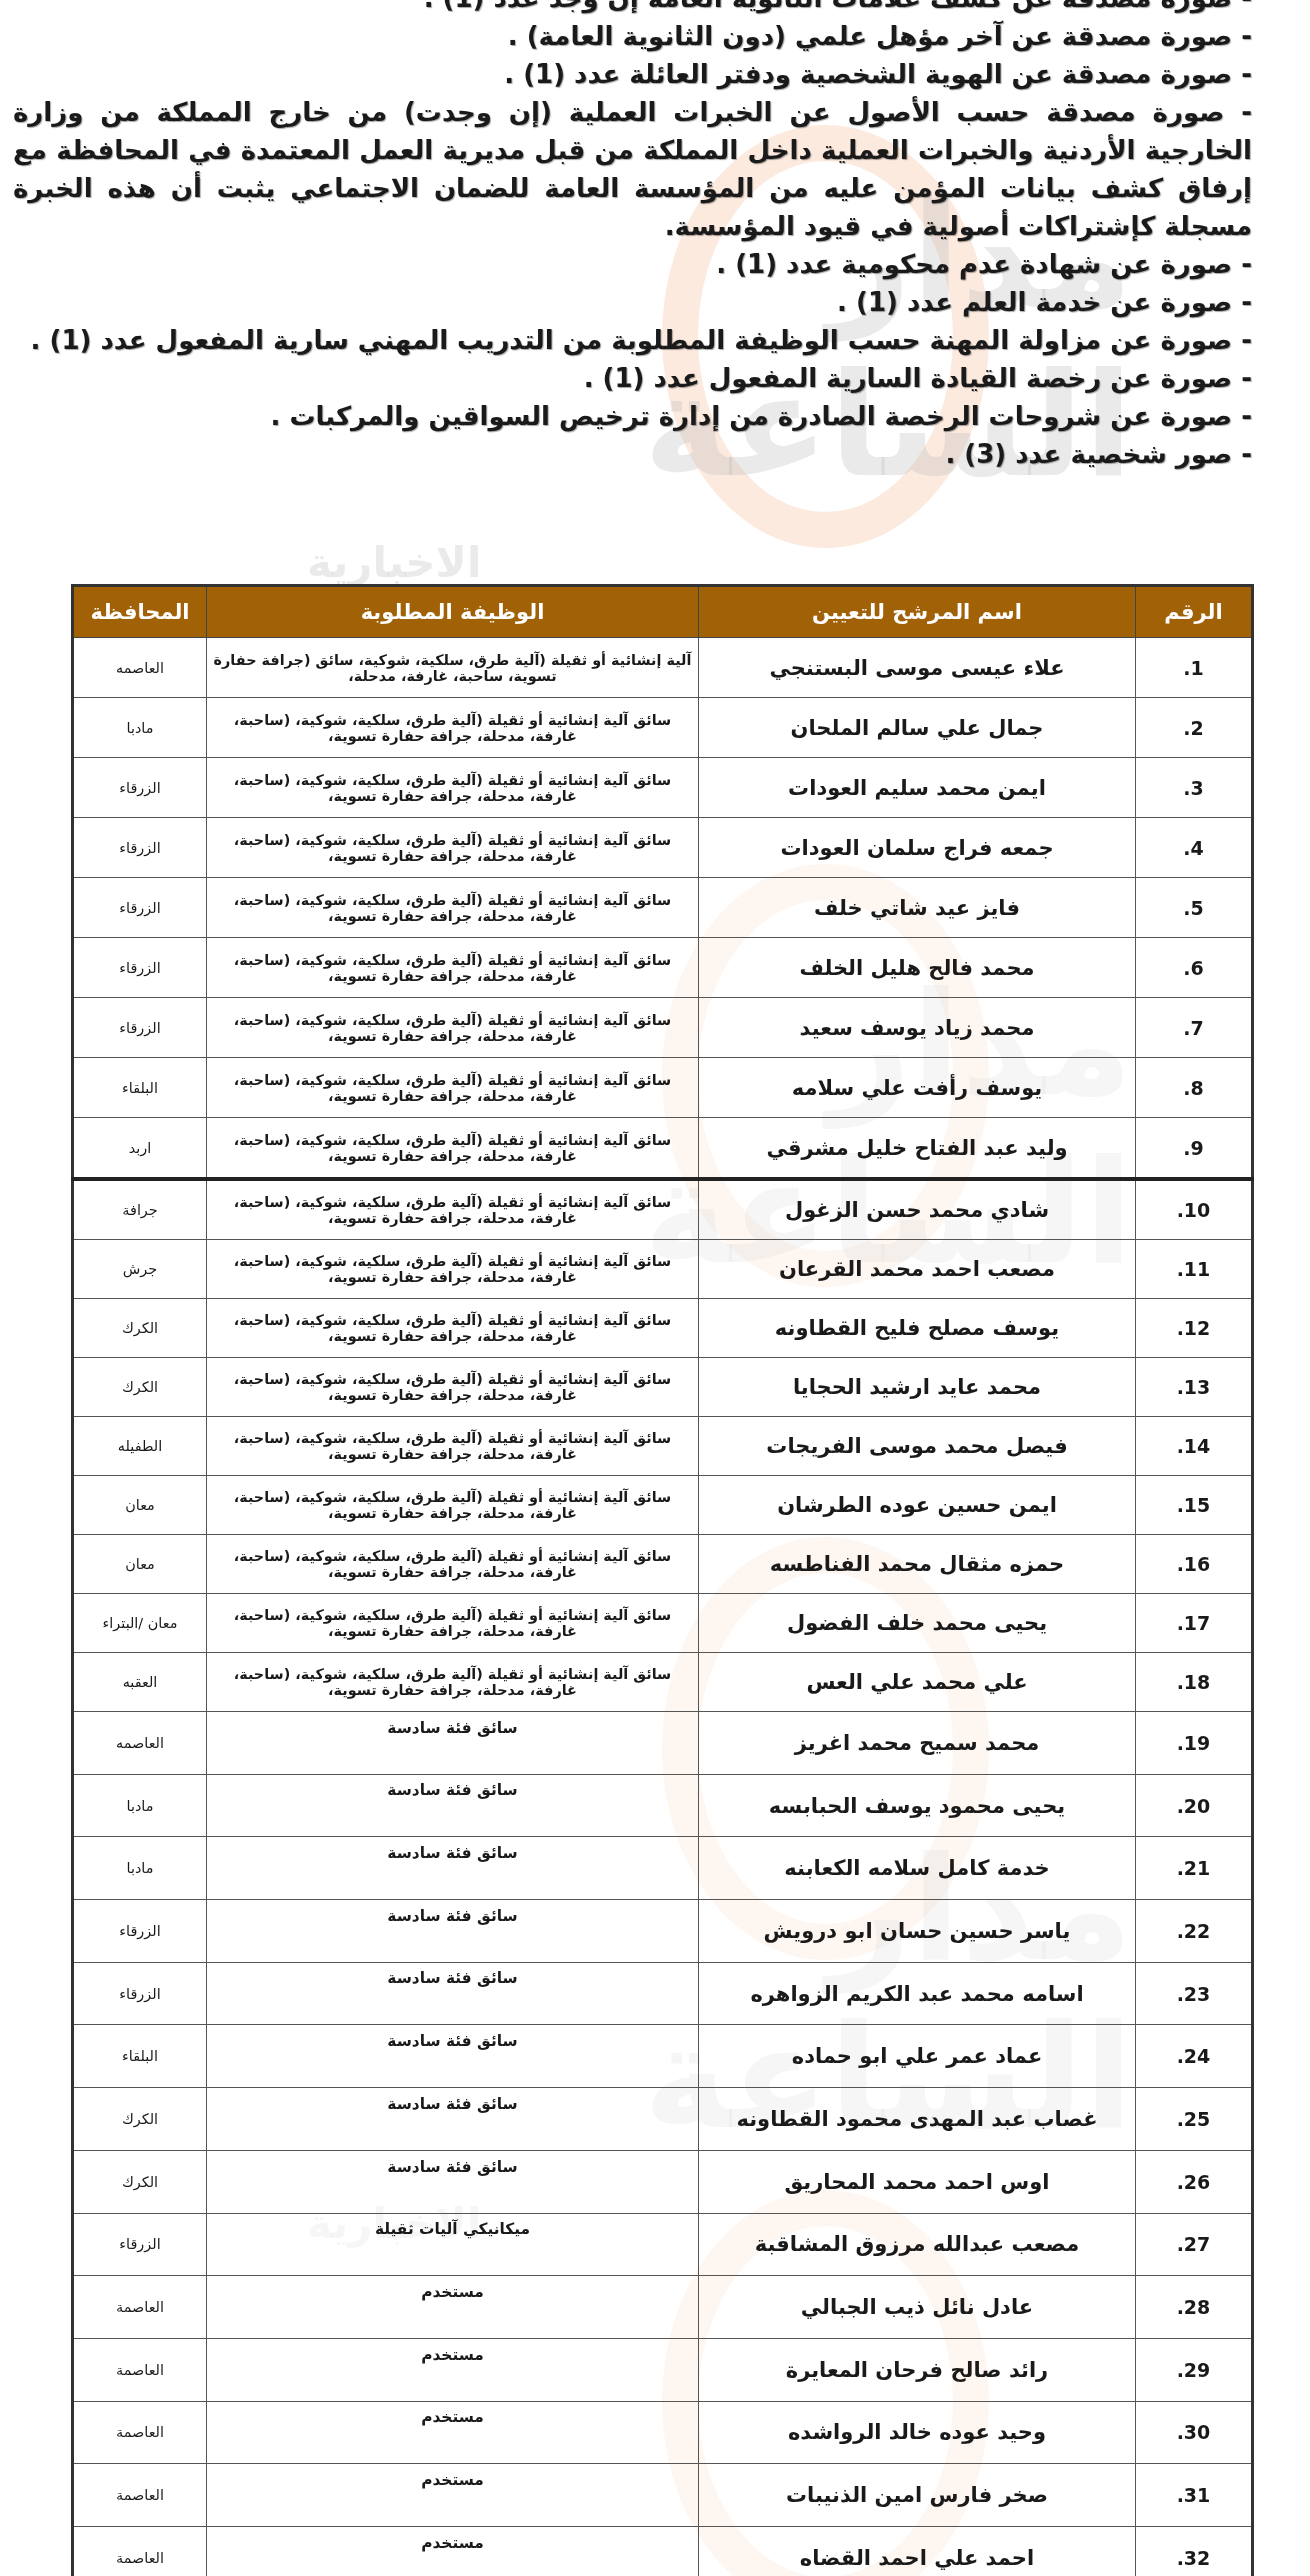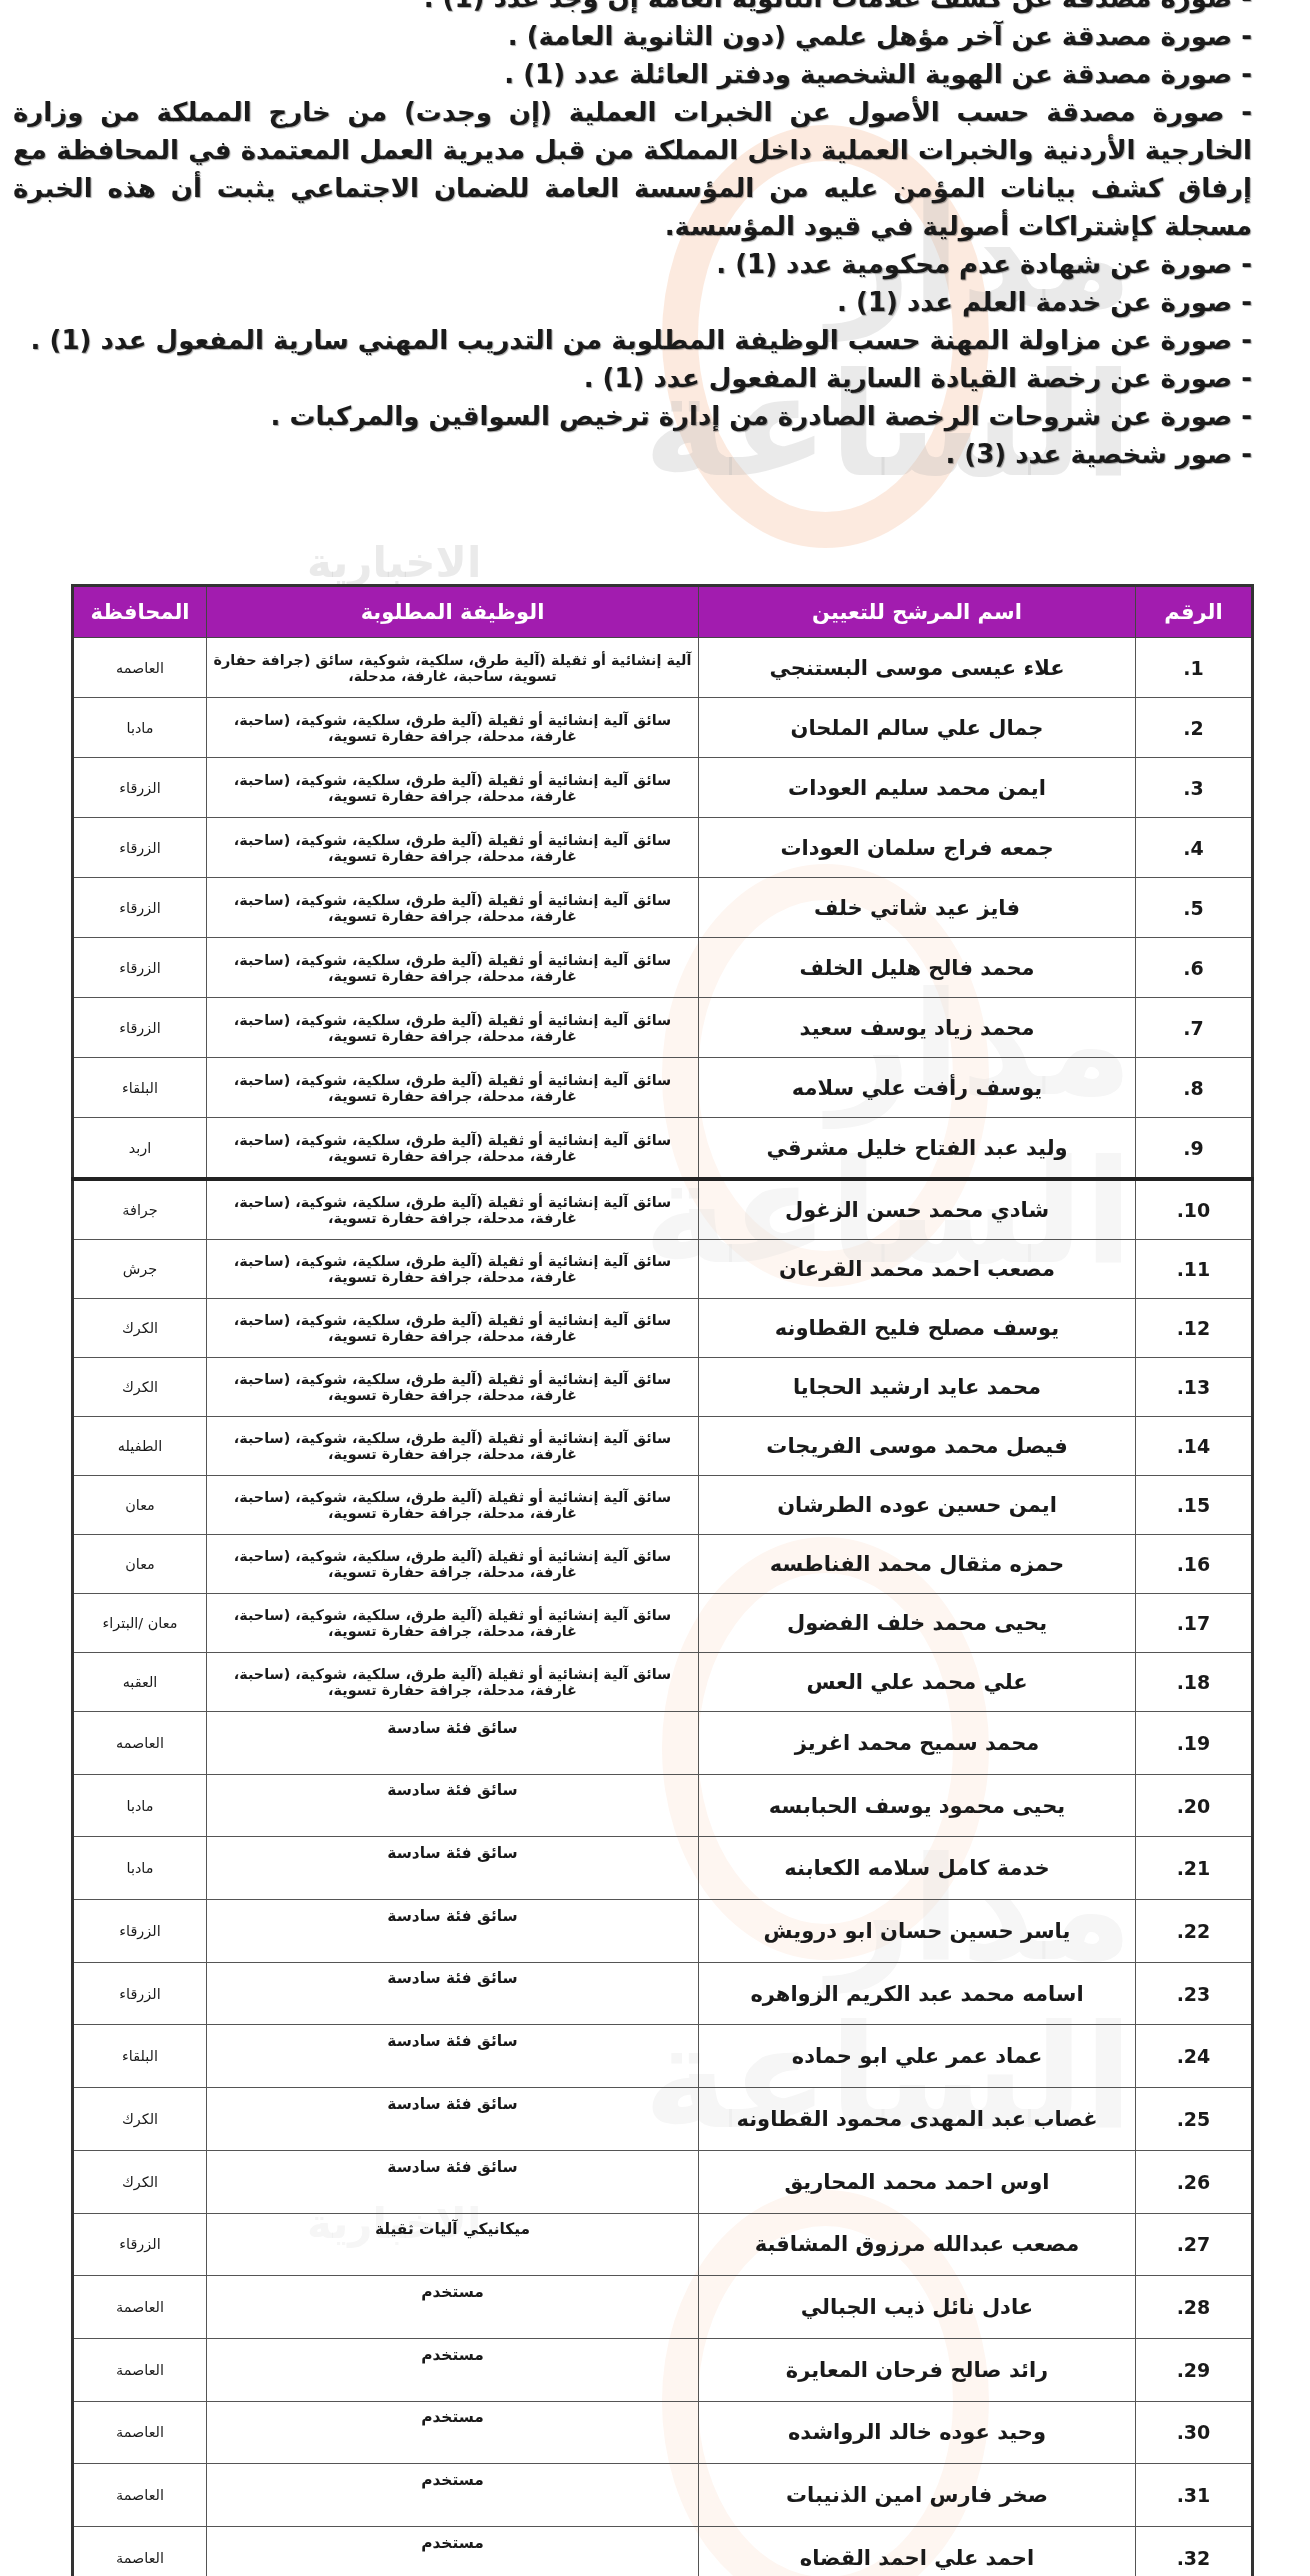--- a/index.html
+++ b/index.html
@@ -4,21 +4,21 @@
 <style>
   html,body{margin:0;padding:0;background:#fff;}
   body{width:1310px;height:2576px;position:relative;overflow:hidden;font-family:"DejaVu Sans","Liberation Sans",sans-serif;color:#1a1a1a;}
   .watermark{position:absolute;left:595px;top:0;width:538px;height:2316px;pointer-events:none;z-index:0;}
   .wm-ring{position:absolute;border-radius:50%;border:36px solid rgba(244,180,140,0.28);box-sizing:border-box;}
   .wm-text{position:absolute;color:rgba(180,180,180,0.28);font-weight:bold;font-size:144px;font-family:"DejaVu Sans",sans-serif;direction:rtl;}
   .reqs{position:absolute;right:58px;top:0;width:1258px;direction:rtl;text-align:right;z-index:1;}
   .req{font-weight:bold;font-size:26px;line-height:38px;text-shadow:1px 1px 1px rgba(0,0,0,0.35);white-space:normal;}
   .req.justify{text-align:justify;text-align-last:right;}
   table.cand{position:absolute;left:71px;top:584px;width:1179px;border-collapse:collapse;direction:rtl;z-index:1;table-layout:fixed;}
-  table.cand th{background:#a21caf;color:#fff;font-weight:bold;font-size:21px;height:48px;border:1.9px solid #444;text-align:center;}
+  table.cand th{background:#a16207;color:#fff;font-weight:bold;font-size:21px;height:48px;border:1.9px solid #444;text-align:center;}
   table.cand td{border:1.9px solid #555;background:rgba(255,255,255,0.55);text-align:center;vertical-align:middle;padding:0 3.8px;}
   table.cand{border:3.8px solid #333;}
   td.num{font-size:19px;font-weight:bold;vertical-align:top;padding-top:7.7px;direction:ltr;}
   td.name{font-size:21px;font-weight:bold;}
   td.job{font-size:14.4px;font-weight:bold;line-height:16px;}
   td.job.short{font-size:15.4px;vertical-align:top;padding-top:7.7px;}
   td.gov{font-size:14.4px;font-weight:normal;}
   tr.r-a td{height:59px;}
   tr.r-b td{height:58px;}
   tr.r-c td{height:54px;}

